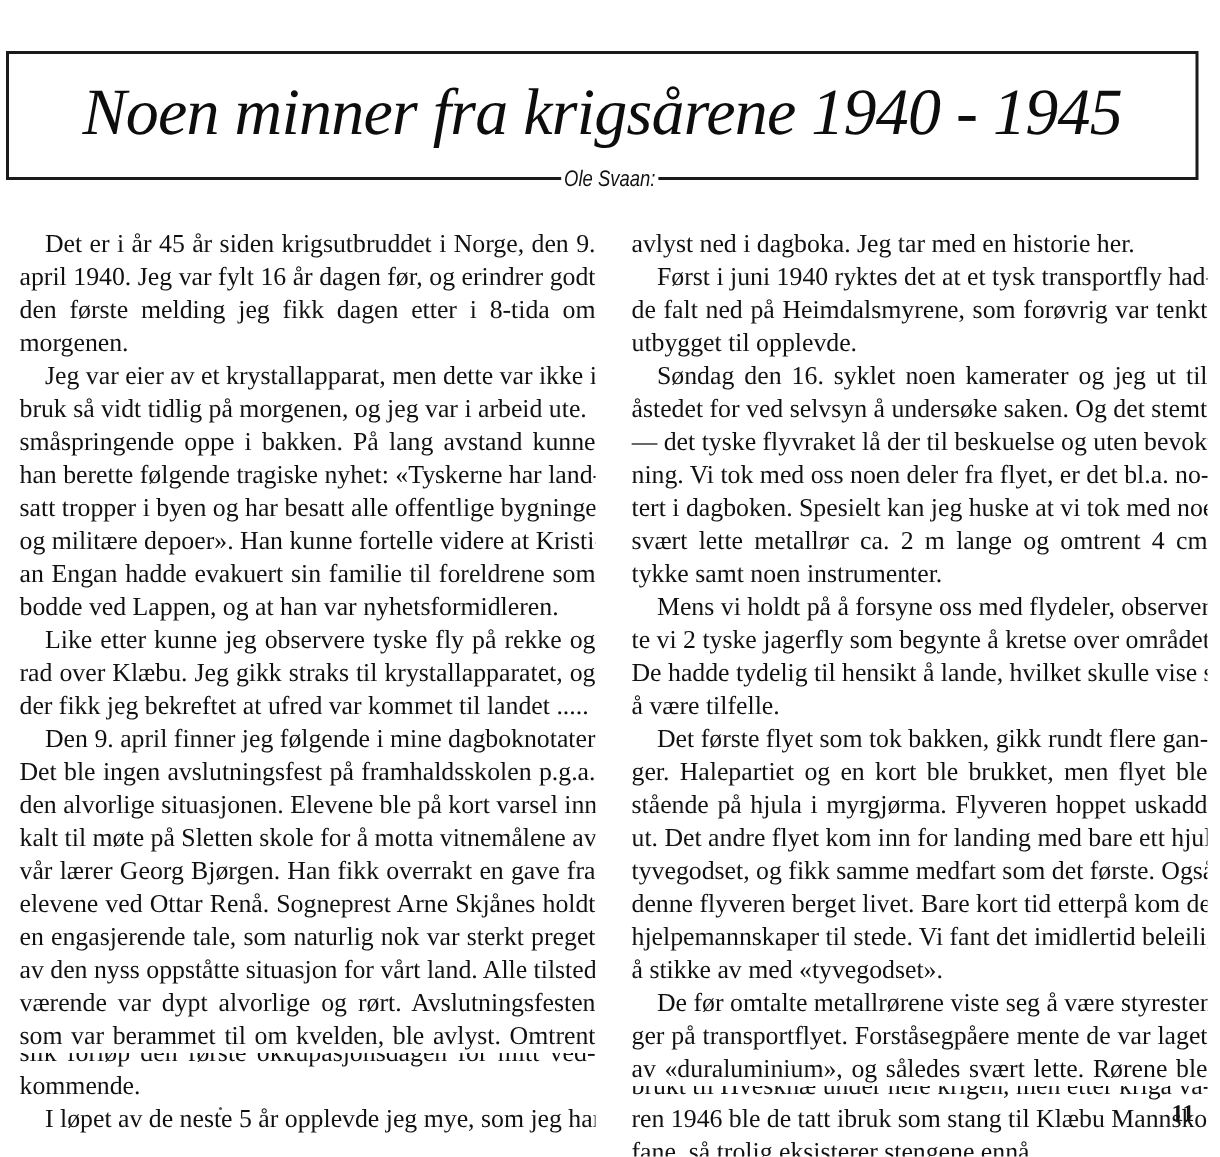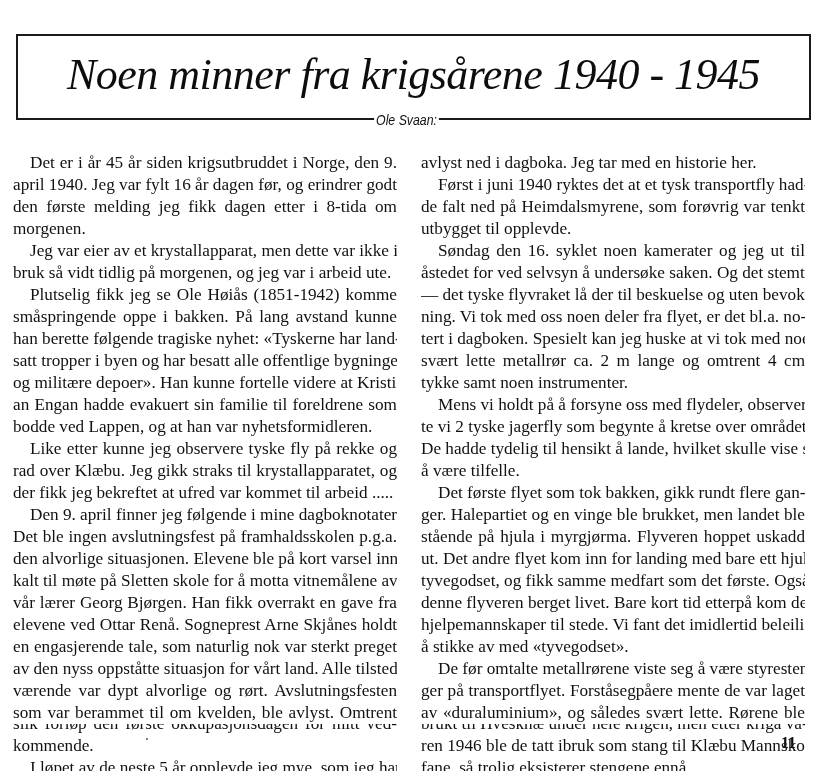--- a/index.html
+++ b/index.html
@@ -10,21 +10,21 @@
     body {
       width: 813px;
       height: 771px;
       position: relative;
       overflow: hidden;
       color: #111111;
       font-family: "Liberation Serif", "DejaVu Serif", serif;
     }
     .title-box {
       position: absolute;
-      left: 16px;
+      left: 4px;
       top: 34px;
       width: 795px;
       height: 86px;
       border: 2px solid #1a1a1a;
       box-sizing: border-box;
     }
     .title {
       position: absolute;
       left: 0;
       right: 0;
@@ -112,30 +112,29 @@
   <span>Ole Svaan:</span>
 </div>
 
 <div class="column col-left" id="col-left">
     <span class="line indent">Det er i år 45 år siden krigsutbruddet i Norge, den 9.</span>
     <span class="line">april 1940. Jeg var fylt 16 år dagen før, og erindrer godt</span>
     <span class="line">den første melding jeg fikk dagen etter i 8-tida om</span>
     <span class="line last">morgenen.</span>
     <span class="line indent">Jeg var eier av et krystallapparat, men dette var ikke i</span>
     <span class="line last">bruk så vidt tidlig på morgenen, og jeg var i arbeid ute.</span>
-    <span class="line indent">Plutselig fikk jeg se Ole Høiås (1851-1942) komme</span>
     <span class="line">småspringende oppe i bakken. På lang avstand kunne</span>
     <span class="line">han berette følgende tragiske nyhet: «Tyskerne har land-</span>
     <span class="line">satt tropper i byen og har besatt alle offentlige bygninger</span>
     <span class="line">og militære depoer». Han kunne fortelle videre at Kristi-</span>
     <span class="line">an Engan hadde evakuert sin familie til foreldrene som</span>
     <span class="line last">bodde ved Lappen, og at han var nyhetsformidleren.</span>
     <span class="line indent">Like etter kunne jeg observere tyske fly på rekke og</span>
     <span class="line">rad over Klæbu. Jeg gikk straks til krystallapparatet, og</span>
-    <span class="line last">der fikk jeg bekreftet at ufred var kommet til arbeid .....</span>
+    <span class="line last">der fikk jeg bekreftet at ufred var kommet til landet .....</span>
     <span class="line indent">Den 9. april finner jeg følgende i mine dagboknotater:</span>
     <span class="line">Det ble ingen avslutningsfest på framhaldsskolen p.g.a.</span>
     <span class="line">den alvorlige situasjonen. Elevene ble på kort varsel inn-</span>
     <span class="line">kalt til møte på Sletten skole for å motta vitnemålene av</span>
     <span class="line">vår lærer Georg Bjørgen. Han fikk overrakt en gave fra</span>
     <span class="line">elevene ved Ottar Renå. Sogneprest Arne Skjånes holdt</span>
     <span class="line">en engasjerende tale, som naturlig nok var sterkt preget</span>
     <span class="line">av den nyss oppståtte situasjon for vårt land. Alle tilstede-</span>
     <span class="line">værende var dypt alvorlige og rørt. Avslutningsfesten</span>
     <span class="line">som var berammet til om kvelden, ble avlyst. Omtrent</span>
@@ -155,21 +154,21 @@
     <span class="line">— det tyske flyvraket lå der til beskuelse og uten bevokt-</span>
     <span class="line">ning. Vi tok med oss noen deler fra flyet, er det bl.a. no-</span>
     <span class="line">tert i dagboken. Spesielt kan jeg huske at vi tok med noen</span>
     <span class="line">svært lette metallrør ca. 2 m lange og omtrent 4 cm</span>
     <span class="line last">tykke samt noen instrumenter.</span>
     <span class="line indent">Mens vi holdt på å forsyne oss med flydeler, observer-</span>
     <span class="line">te vi 2 tyske jagerfly som begynte å kretse over området.</span>
     <span class="line">De hadde tydelig til hensikt å lande, hvilket skulle vise seg</span>
     <span class="line last">å være tilfelle.</span>
     <span class="line indent">Det første flyet som tok bakken, gikk rundt flere gan-</span>
-    <span class="line">ger. Halepartiet og en vinge ble brukket, men landet ble</span>
+    <span class="line">ger. Halepartiet og en kort ble brukket, men flyet ble</span>
     <span class="line">stående på hjula i myrgjørma. Flyveren hoppet uskadd</span>
     <span class="line">ut. Det andre flyet kom inn for landing med bare ett hjul</span>
     <span class="line">tyvegodset, og fikk samme medfart som det første. Også</span>
     <span class="line">denne flyveren berget livet. Bare kort tid etterpå kom det</span>
     <span class="line">hjelpemannskaper til stede. Vi fant det imidlertid beleilig</span>
     <span class="line last">å stikke av med «tyvegodset».</span>
     <span class="line indent">De før omtalte metallrørene viste seg å være styresten-</span>
     <span class="line">ger på transportflyet. Forståsegpåere mente de var laget</span>
     <span class="line">av «duraluminium», og således svært lette. Rørene ble</span>
     <span class="line cut">

